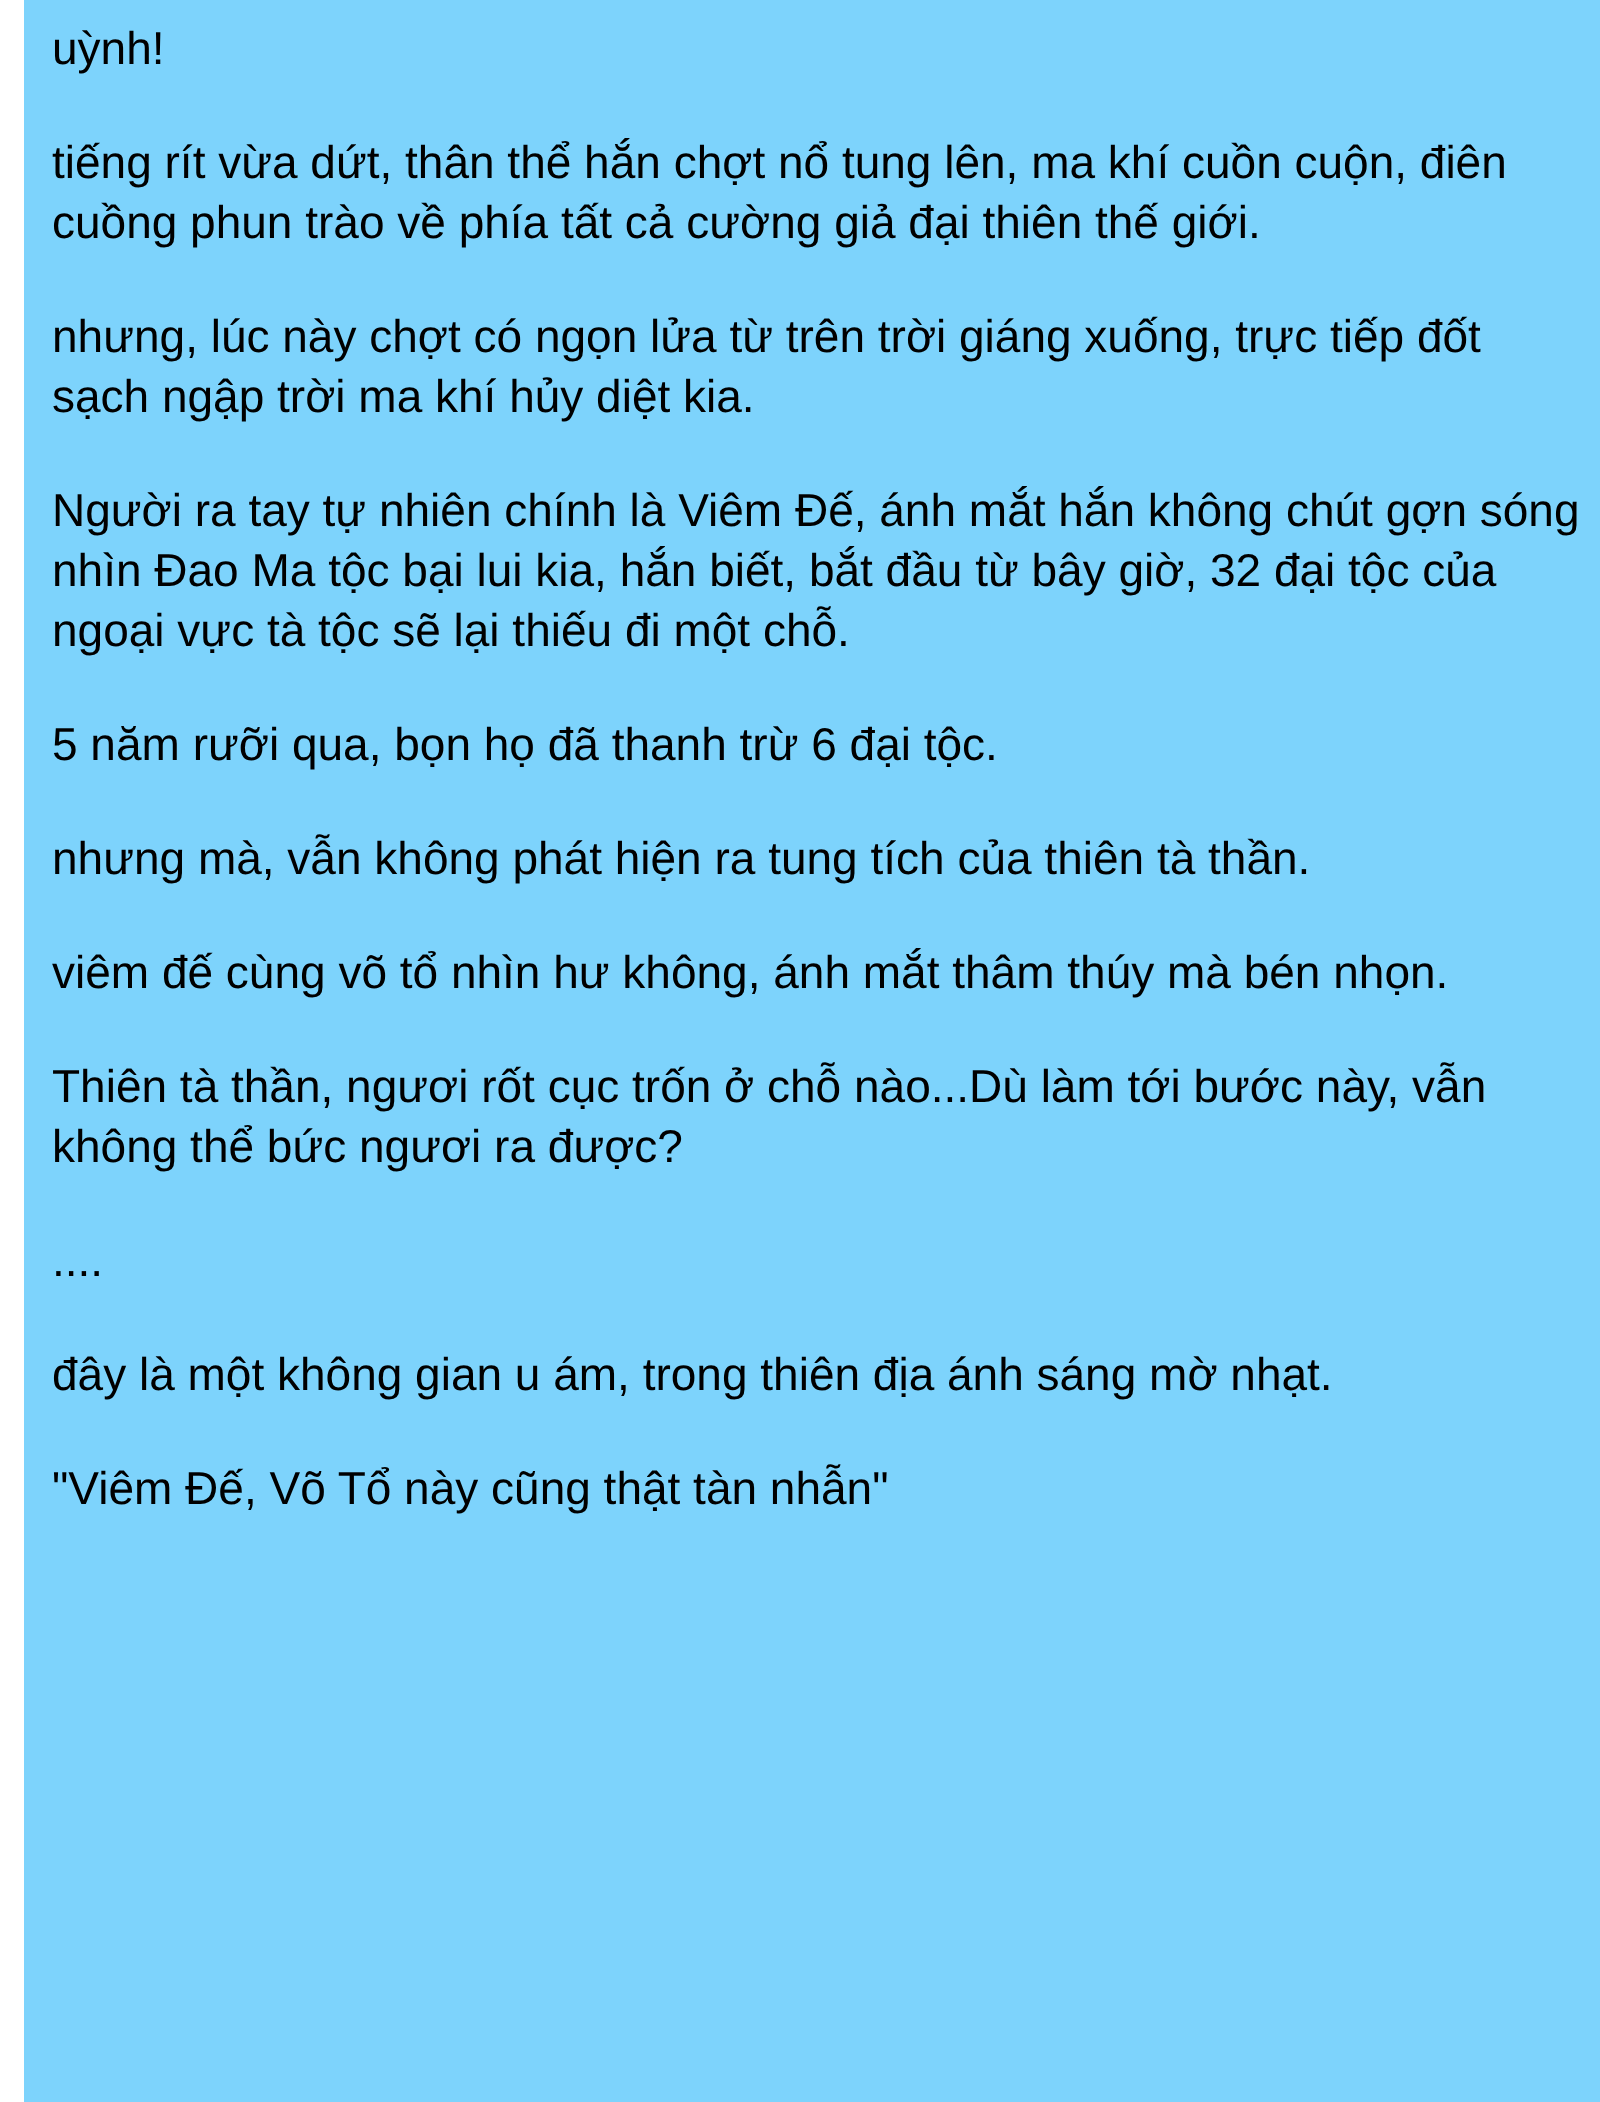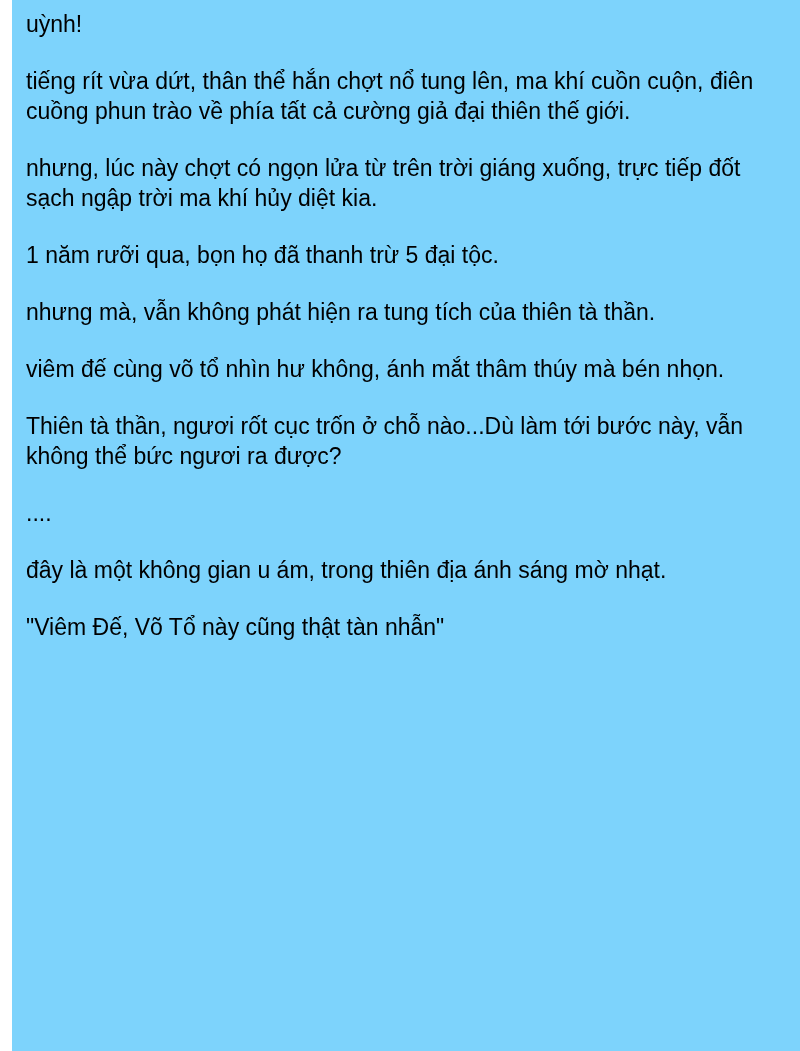--- a/index.html
+++ b/index.html
@@ -29,20 +29,21 @@
     word-spacing: 0;
   }
 </style>
 </head>
 <body>
 
 <div class="page">
     <p class="para">uỳnh!</p>
     <p class="para">tiếng rít vừa dứt, thân thể hắn chợt nổ tung lên, ma khí cuồn cuộn, điên cuồng phun trào về phía tất cả cường giả đại thiên thế giới.</p>
     <p class="para">nhưng, lúc này chợt có ngọn lửa từ trên trời giáng xuống, trực tiếp đốt sạch ngập trời ma khí hủy diệt kia.</p>
-    <p class="para">1 năm rưỡi qua, bọn họ đã thanh trừ 5 đại tộc.</p>
+    <p class="para">Người ra tay tự nhiên chính là Viêm Đế, ánh mắt hắn không chút gợn sóng nhìn Đao Ma tộc bại lui kia, hắn biết, bắt đầu từ bây giờ, 32 đại tộc của ngoại vực tà tộc sẽ lại thiếu đi một chỗ.</p>
+    <p class="para">5 năm rưỡi qua, bọn họ đã thanh trừ 6 đại tộc.</p>
     <p class="para">nhưng mà, vẫn không phát hiện ra tung tích của thiên tà thần.</p>
     <p class="para">viêm đế cùng võ tổ nhìn hư không, ánh mắt thâm thúy mà bén nhọn.</p>
     <p class="para">Thiên tà thần, ngươi rốt cục trốn ở chỗ nào...Dù làm tới bước này, vẫn không thể bức ngươi ra được?</p>
     <p class="para">....</p>
     <p class="para">đây là một không gian u ám, trong thiên địa ánh sáng mờ nhạt.</p>
     <p class="para">"Viêm Đế, Võ Tổ này cũng thật tàn nhẫn"</p>
   </div>
 
 </body></html>

